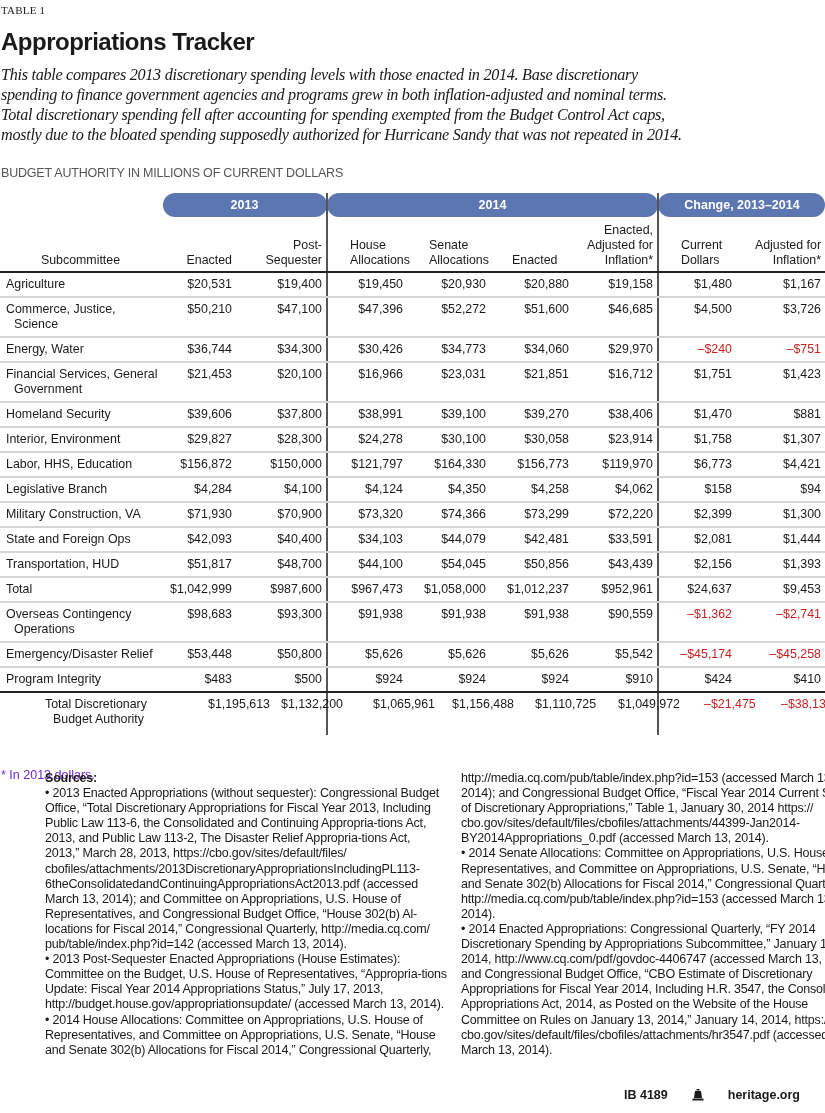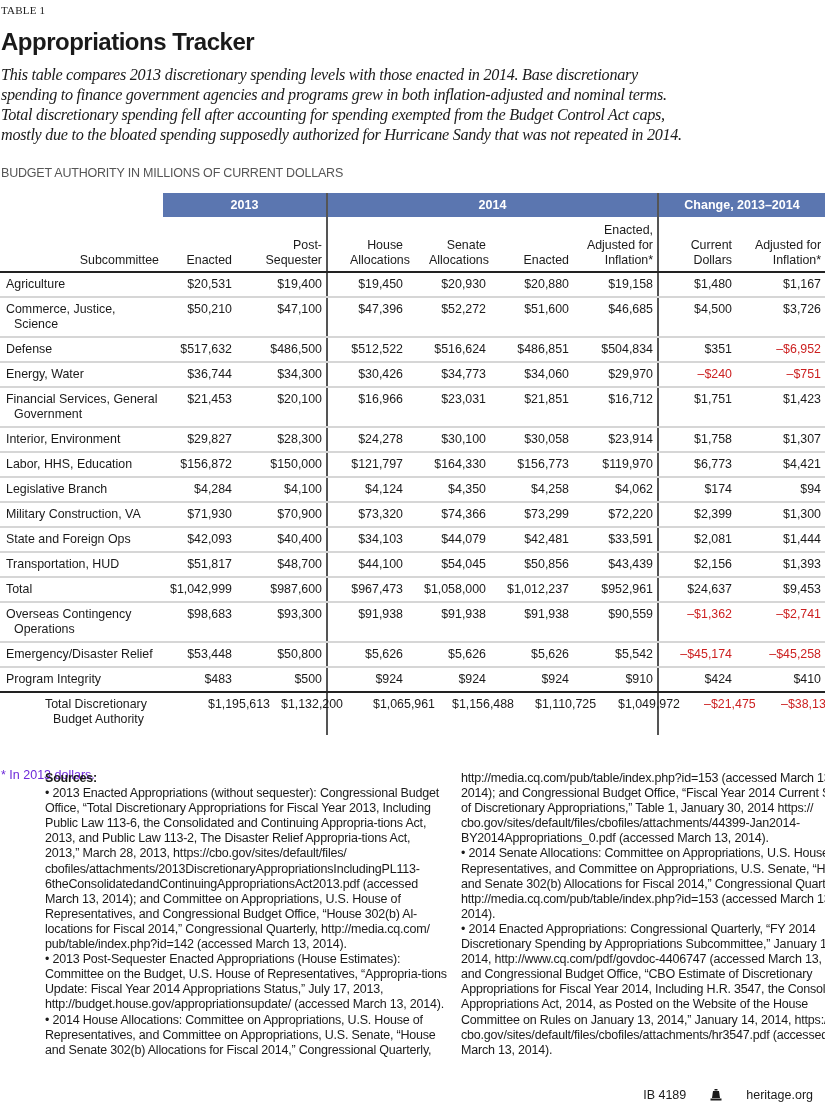--- a/index.html
+++ b/index.html
@@ -14,41 +14,41 @@
   table.tracker col.c0 { width: 163px; }
   table.tracker col.c1 { width: 73px; }
   table.tracker col.c2 { width: 91px; }
   table.tracker col.c3 { width: 80px; }
   table.tracker col.c4 { width: 83px; }
   table.tracker col.c5 { width: 83px; }
   table.tracker col.c6 { width: 85px; }
   table.tracker col.c7 { width: 78px; }
   table.tracker col.c8 { width: 89px; }
 
-  .band th { background: #5b76b0; color: #ffffff; font-weight: bold; font-size: 12.5px; height: 24px; padding: 0; text-align: center; }
+  .band th { background: #5b76b0; color: #ffffff; font-weight: bold; font-size: 12.5px; height: 24px; padding: 0; text-align: center; border-radius: 12px; }
   .band th.blank { background: #ffffff; }
   .colhead th { font-weight: normal; font-size: 12.4px; line-height: 15px; vertical-align: bottom; text-align: right; padding: 6px 4px 3px 4px; border-bottom: 2px solid #222; }
-  .colhead th.first { text-align: right; padding-left: 2px; }
-  .colhead th.center { text-align: right; padding-left: 22px; }
+  .colhead th.first { text-align: center; padding-left: 2px; }
+  .colhead th.center { text-align: left; padding-left: 22px; }
 
   tbody td { padding: 4px 4px 4px 4px; text-align: right; vertical-align: top; border-bottom: 2px solid #d6d6d6; line-height: 15px; white-space: nowrap; }
   tbody td.name { text-align: left; padding-left: 6px; white-space: normal; }
   tbody td.name .wrap { display: block; padding-left: 8px; text-indent: -8px; }
   tbody tr.last-normal td { border-bottom: 2px solid #222; margin-top: 8px; }
   tbody tr.grand td { border-bottom: none; padding-bottom: 8px; padding-left: 45px; }
   .neg { color: #cc1f1f; }
 
   .sep-r { border-right: 2px solid #555; }
 
   .footnote { position: absolute; left: 1px; top: 768px; font-size: 12.5px; color: #6d28d9; }
   .sources { position: absolute; left: 1px; top: 771px; width: 818px; font-size: 12.5px; line-height: 15.1px; color: #1a1a1a; column-count: 2; column-gap: 14px; letter-spacing: -0.2px; margin-left: 44px; }
   .sources .label { font-weight: bold; display: block; }
   .sources p { margin: 0; }
   .sources b { font-weight: normal; }
-  .footer { position: absolute; right: 12px; top: 1088px; font-size: 12.5px; color: #1a1a1a; display: flex; align-items: center; gap: 24px; }
+  .footer { position: absolute; right: 25px; top: 1088px; font-size: 12.5px; color: #1a1a1a; display: flex; align-items: center; gap: 24px; font-weight: bold; }
   .bell { display: inline-block; width: 12px; height: 12px; }
 </style>
 </head>
 <body>
 
 <div class="kicker">TABLE 1</div>
 <div class="title">Appropriations Tracker</div>
 <div class="intro">This table compares 2013 discretionary spending levels with those enacted in 2014. Base discretionary spending to finance government agencies and programs grew in both inflation-adjusted and nominal terms. Total discretionary spending fell after accounting for spending exempted from the Budget Control Act caps, mostly due to the bloated spending supposedly authorized for Hurricane Sandy that was not repeated in 2014.</div>
 <div class="subtitle">BUDGET AUTHORITY IN MILLIONS OF CURRENT DOLLARS</div>
 
@@ -105,33 +105,20 @@
         <td class="sep-r">$47,100</td>
         <td>$47,396</td>
         <td>$52,272</td>
         <td>$51,600</td>
         <td class="sep-r">$46,685</td>
         <td>$4,500</td>
         <td>$3,726</td>
       </tr>
       <tr>
         <td class="name">
-          <span class="wrap">Defense</span>
-        </td>
-        <td>$517,632</td>
-        <td class="sep-r">$486,500</td>
-        <td>$512,522</td>
-        <td>$516,624</td>
-        <td>$486,851</td>
-        <td class="sep-r">$504,834</td>
-        <td>$351</td>
-        <td class="neg">–$6,952</td>
-      </tr>
-      <tr>
-        <td class="name">
           <span class="wrap">Energy, Water</span>
         </td>
         <td>$36,744</td>
         <td class="sep-r">$34,300</td>
         <td>$30,426</td>
         <td>$34,773</td>
         <td>$34,060</td>
         <td class="sep-r">$29,970</td>
         <td class="neg">–$240</td>
         <td class="neg">–$751</td>
@@ -144,20 +131,33 @@
         <td class="sep-r">$20,100</td>
         <td>$16,966</td>
         <td>$23,031</td>
         <td>$21,851</td>
         <td class="sep-r">$16,712</td>
         <td>$1,751</td>
         <td>$1,423</td>
       </tr>
       <tr>
         <td class="name">
+          <span class="wrap">Homeland Security</span>
+        </td>
+        <td>$39,606</td>
+        <td class="sep-r">$37,800</td>
+        <td>$38,991</td>
+        <td>$39,100</td>
+        <td>$39,270</td>
+        <td class="sep-r">$38,406</td>
+        <td>$1,470</td>
+        <td>$881</td>
+      </tr>
+      <tr>
+        <td class="name">
           <span class="wrap">Interior, Environment</span>
         </td>
         <td>$29,827</td>
         <td class="sep-r">$28,300</td>
         <td>$24,278</td>
         <td>$30,100</td>
         <td>$30,058</td>
         <td class="sep-r">$23,914</td>
         <td>$1,758</td>
         <td>$1,307</td>
@@ -178,21 +178,21 @@
       <tr>
         <td class="name">
           <span class="wrap">Legislative Branch</span>
         </td>
         <td>$4,284</td>
         <td class="sep-r">$4,100</td>
         <td>$4,124</td>
         <td>$4,350</td>
         <td>$4,258</td>
         <td class="sep-r">$4,062</td>
-        <td>$174</td>
+        <td>$158</td>
         <td>$94</td>
       </tr>
       <tr>
         <td class="name">
           <span class="wrap">Military Construction, VA</span>
         </td>
         <td>$71,930</td>
         <td class="sep-r">$70,900</td>
         <td>$73,320</td>
         <td>$74,366</td>

